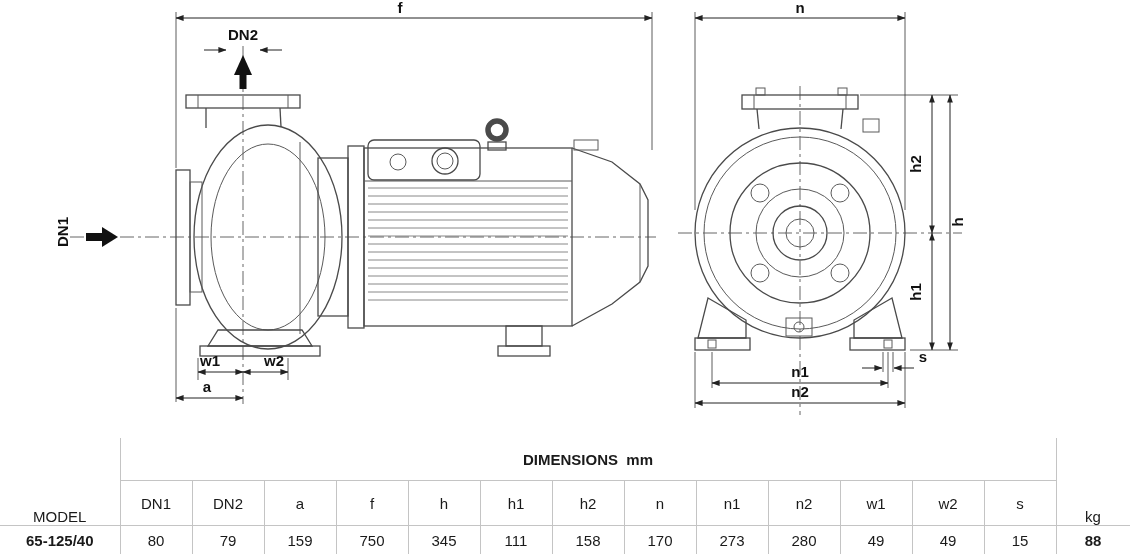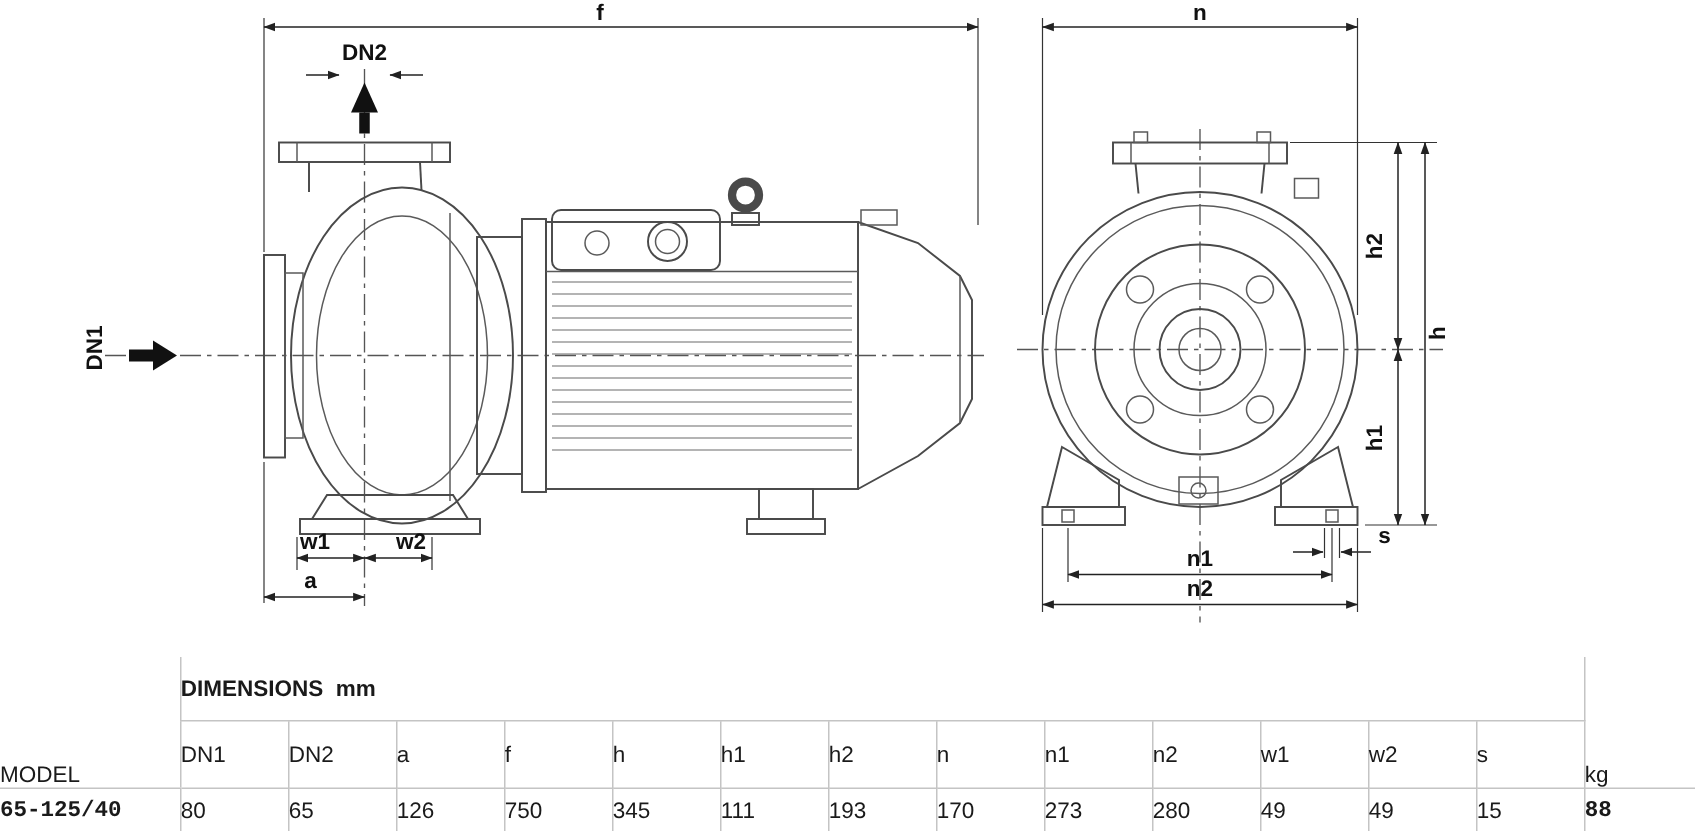--- a/index.html
+++ b/index.html
@@ -15,29 +15,29 @@
   .fin{stroke:#6a6a6a;stroke-width:0.8;}
   .dim{stroke:#222;stroke-width:1;fill:none;}
   .ext{stroke:#333;stroke-width:0.8;}
   .cl{stroke:#555;stroke-width:0.9;stroke-dasharray:14 4 3 4;fill:none;}
   .dimlabel{font:bold 15px "Liberation Sans",sans-serif;fill:#111;}
   .solid{fill:#111;stroke:none;}
 
   
   .dims-table{position:absolute;left:0;top:438px;width:1130px;border-collapse:collapse;
               table-layout:fixed;font-size:15px;color:#1a1a1a;}
-  .dims-table td{padding:0;}
+  .dims-table td{text-align:center;padding:0;}
   .cell{border-left:1px solid #c4c4c4;border-right:1px solid #c4c4c4;}
   .hrow td{height:44px;border-bottom:1px solid #c4c4c4;}
   .drow td{height:29px;border-bottom:1px solid #c4c4c4;}
   .dim-head{height:42px;border-left:1px solid #c4c4c4;border-right:1px solid #c4c4c4;
             border-bottom:1px solid #c4c4c4;font-weight:bold;white-space:pre;}
   .side-head{vertical-align:bottom;padding-bottom:12px;font-weight:normal;
              border-bottom:1px solid #c4c4c4;}
-  .bold{font-weight:bold;font-family:Liberation Mono, monospace;}
+  .bold{font-weight:bold;}
 </style>
 </head>
 <body>
 
 <div class="stage">
 
   <svg id="side-view" width="660" height="430" viewBox="0 0 660 430">
     <defs>
       <marker id="arw" viewBox="0 0 10 10" refX="9.5" refY="5" markerWidth="8" markerHeight="8" orient="auto-start-reverse">
         <path d="M0,1.4 L10,5 L0,8.6 z" fill="#222"></path>
@@ -270,26 +270,26 @@
       <td class="cell">n</td>
       <td class="cell">n1</td>
       <td class="cell">n2</td>
       <td class="cell">w1</td>
       <td class="cell">w2</td>
       <td class="cell">s</td>
     </tr>
     <tr class="drow">
       <td class="bold">65-125/40</td>
       <td class="cell">80</td>
-      <td class="cell">65</td>
-      <td class="cell">126</td>
+      <td class="cell">79</td>
+      <td class="cell">159</td>
       <td class="cell">750</td>
       <td class="cell">345</td>
       <td class="cell">111</td>
-      <td class="cell">193</td>
+      <td class="cell">158</td>
       <td class="cell">170</td>
       <td class="cell">273</td>
       <td class="cell">280</td>
       <td class="cell">49</td>
       <td class="cell">49</td>
       <td class="cell">15</td>
       <td class="cell bold">88</td>
     </tr>
   </tbody>
     </table>

